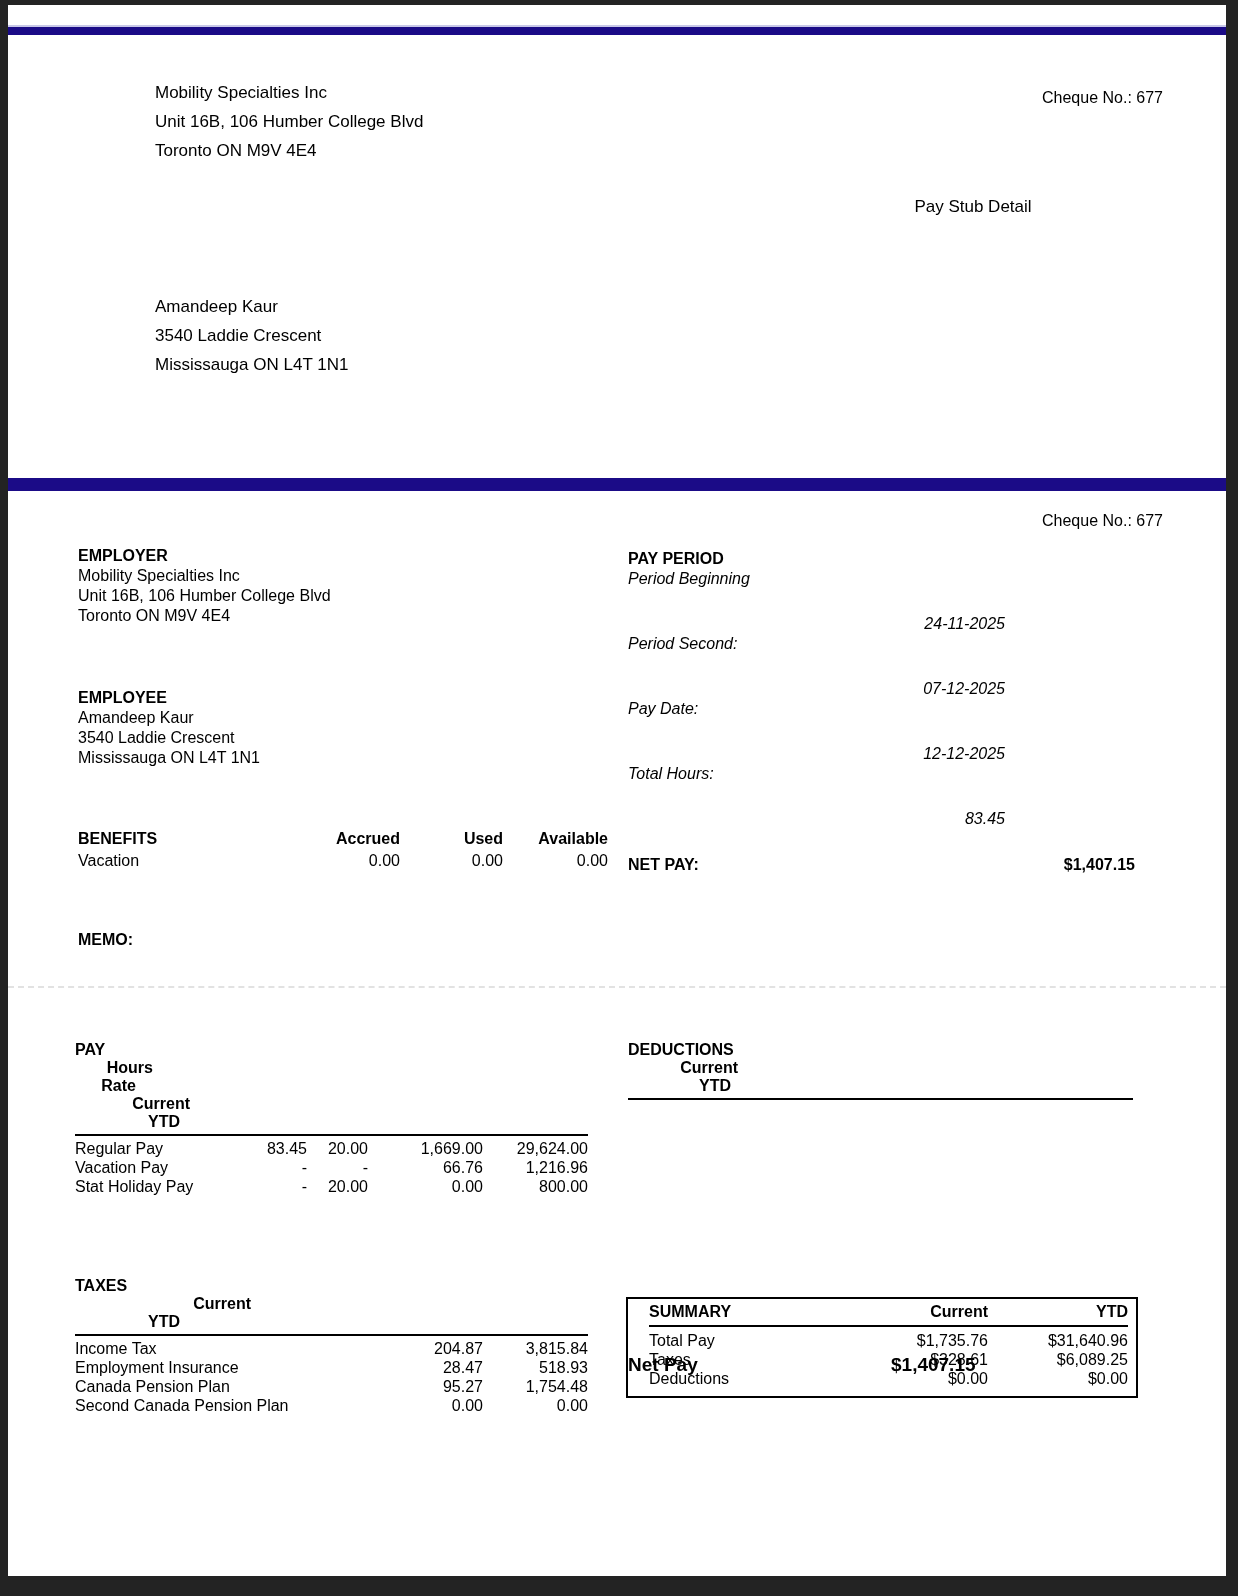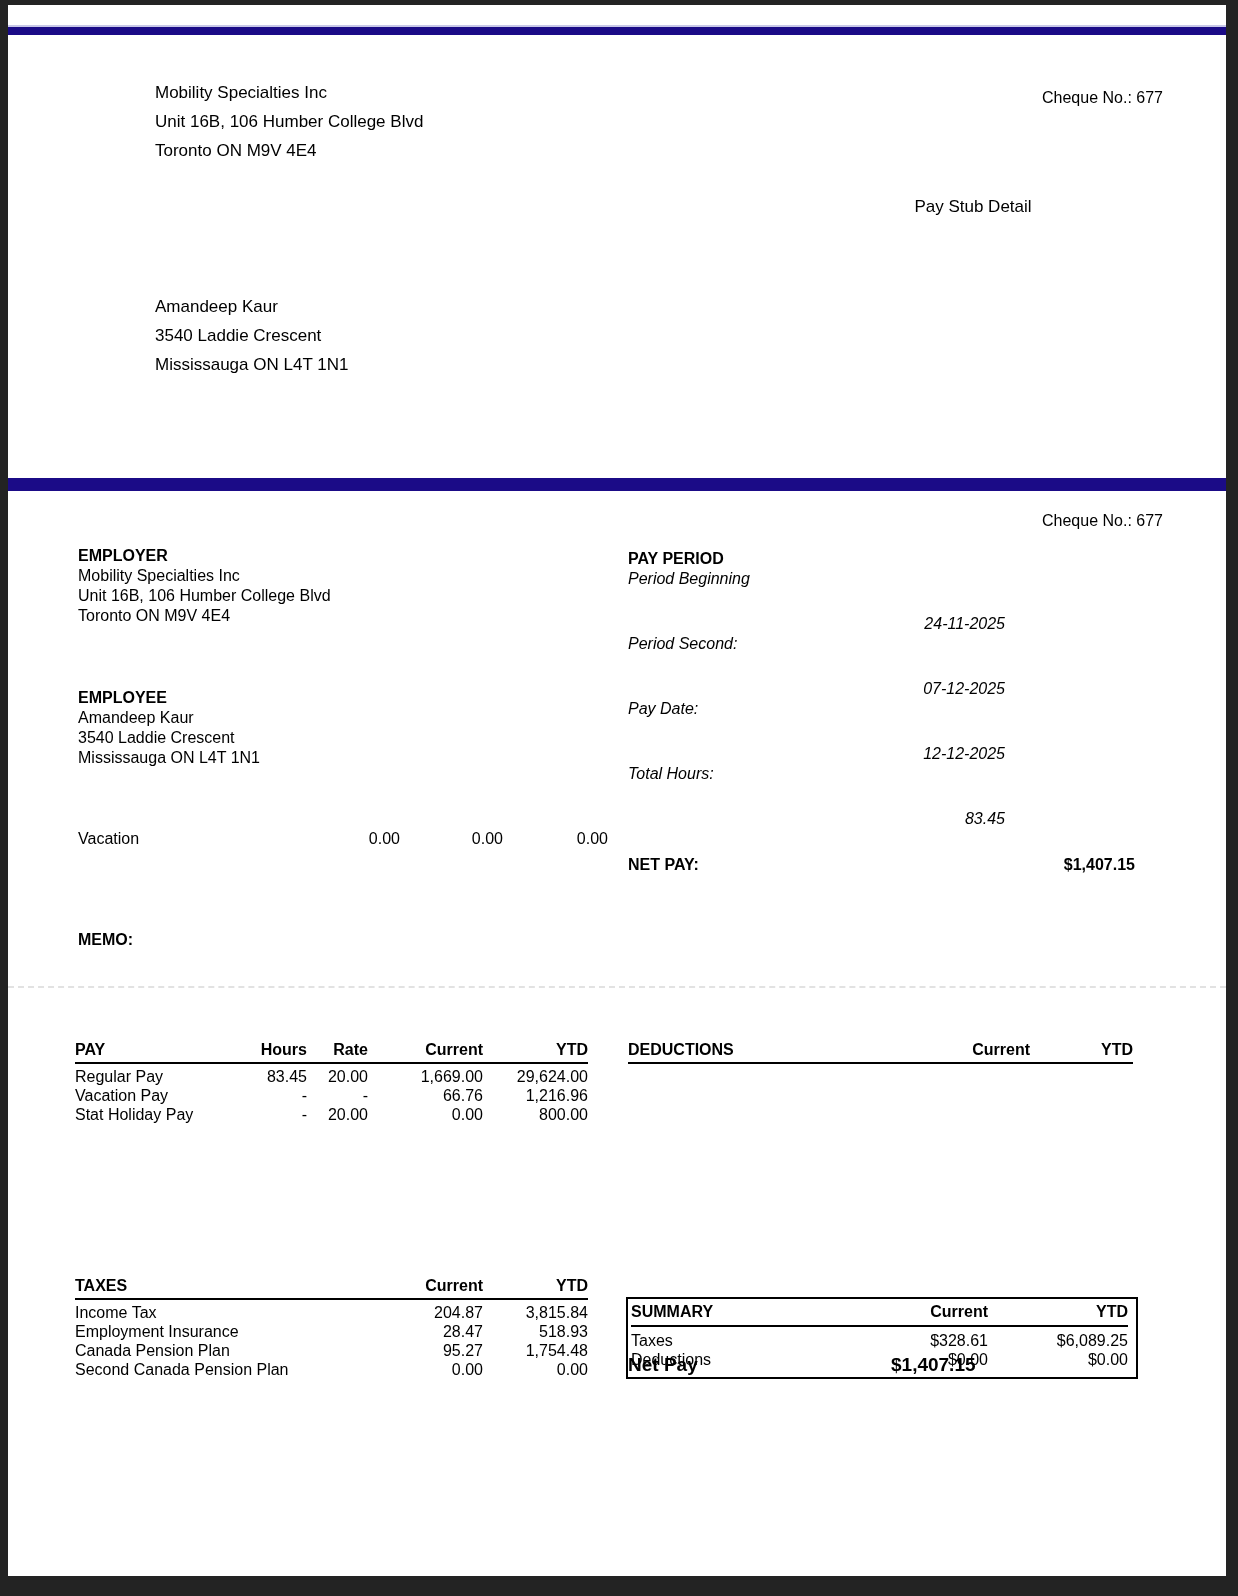--- a/index.html
+++ b/index.html
@@ -45,42 +45,42 @@
   .ben-row .c3 { width:105px; text-align:right; }
 
   
   .netpay-row { left:620px; top:851px; width:507px; display:flex; font-size:16px; }
   .netpay-row .lbl { flex:1; }
 
   .dashline { left:0; top:981px; width:100%; border-top:2px dashed #e2e2e2; }
 
   
   .stub-table { font-size:16px; }
-  .hdr-row { display:flex; border-bottom:2px solid #000; padding-bottom:3px; font-weight:bold; }
+  .hdr-row { display:flex; border-bottom:2px solid #000; padding-bottom:3px; font-weight:bold;flex-direction:column; }
   .tbl-row { display:flex; line-height:19px; }
   .pay-tbl { left:67px; width:513px; }
   .pay-tbl .c-label { flex:1; text-align:left; }
   .pay-tbl .c-hours { width:78px; text-align:right; }
   .pay-tbl .c-rate { width:61px; text-align:right; }
   .pay-tbl .c-cur { width:115px; text-align:right; }
   .pay-tbl .c-ytd { width:105px; text-align:right; }
   .ded-tbl { left:620px; width:505px; }
   .ded-tbl .c-label { flex:1; text-align:left; }
   .ded-tbl .c-cur { width:110px; text-align:right; }
   .ded-tbl .c-ytd { width:103px; text-align:right; }
   .tax-tbl { left:67px; width:513px; }
   .tax-tbl .c-label { flex:1; text-align:left; }
   .tax-tbl .c-cur { width:176px; text-align:right; }
   .tax-tbl .c-ytd { width:105px; text-align:right; }
 
   
   .summary-box {
     left:618px; top:1292px; width:512px;
     border:2px solid #000; font-size:16px;
-    padding:4px 8px 8px 3px;
+    padding:4px 8px 8px 21px;
   }
   .sum-hdr { display:flex; font-weight:bold; border-bottom:2px solid #000; padding-bottom:4px; margin-bottom:4px; }
   .sum-row { display:flex; line-height:19px; }
   .summary-box .c-label { flex:1; text-align:left; }
   .summary-box .c-cur { width:150px; text-align:right; }
   .summary-box .c-ytd { width:140px; text-align:right; }
 
   .netpay-final { left:620px; top:1349px; width:510px; display:flex; font-size:19px; font-weight:bold; }
   .netpay-final .lbl { width:263px; }
 </style>
@@ -141,20 +141,26 @@
   </div>
 
   <div class="abs t16" style="left:70px; top:683px;">
     <span class="addr-line b">EMPLOYEE</span>
     <span class="addr-line">Amandeep Kaur</span>
     <span class="addr-line">3540 Laddie Crescent</span>
     <span class="addr-line">Mississauga ON L4T 1N1</span>
   </div>
 
   <div class="abs ben">
+    <div class="ben-row b">
+      <span class="c0">BENEFITS</span>
+      <span class="c1">Accrued</span>
+      <span class="c2">Used</span>
+      <span class="c3">Available</span>
+    </div>
     <div class="ben-row">
       <span class="c0">Vacation</span>
       <span class="c1">0.00</span>
       <span class="c2">0.00</span>
       <span class="c3">0.00</span>
     </div>
   </div>
 
   <div class="abs netpay-row">
     <span class="lbl b">NET PAY:</span>
@@ -232,20 +238,25 @@
     </div>
   </div>
 
   <div class="abs summary-box">
     <div class="sum-hdr">
       <span class="c-label">SUMMARY</span>
       <span class="c-cur">Current</span>
       <span class="c-ytd">YTD</span>
     </div>
     <div class="sum-row">
+      <span class="c-label">Total Pay</span>
+      <span class="c-cur">$1,735.76</span>
+      <span class="c-ytd">$31,640.96</span>
+    </div>
+    <div class="sum-row">
       <span class="c-label">Taxes</span>
       <span class="c-cur">$328.61</span>
       <span class="c-ytd">$6,089.25</span>
     </div>
     <div class="sum-row">
       <span class="c-label">Deductions</span>
       <span class="c-cur">$0.00</span>
       <span class="c-ytd">$0.00</span>
     </div>
   </div>

